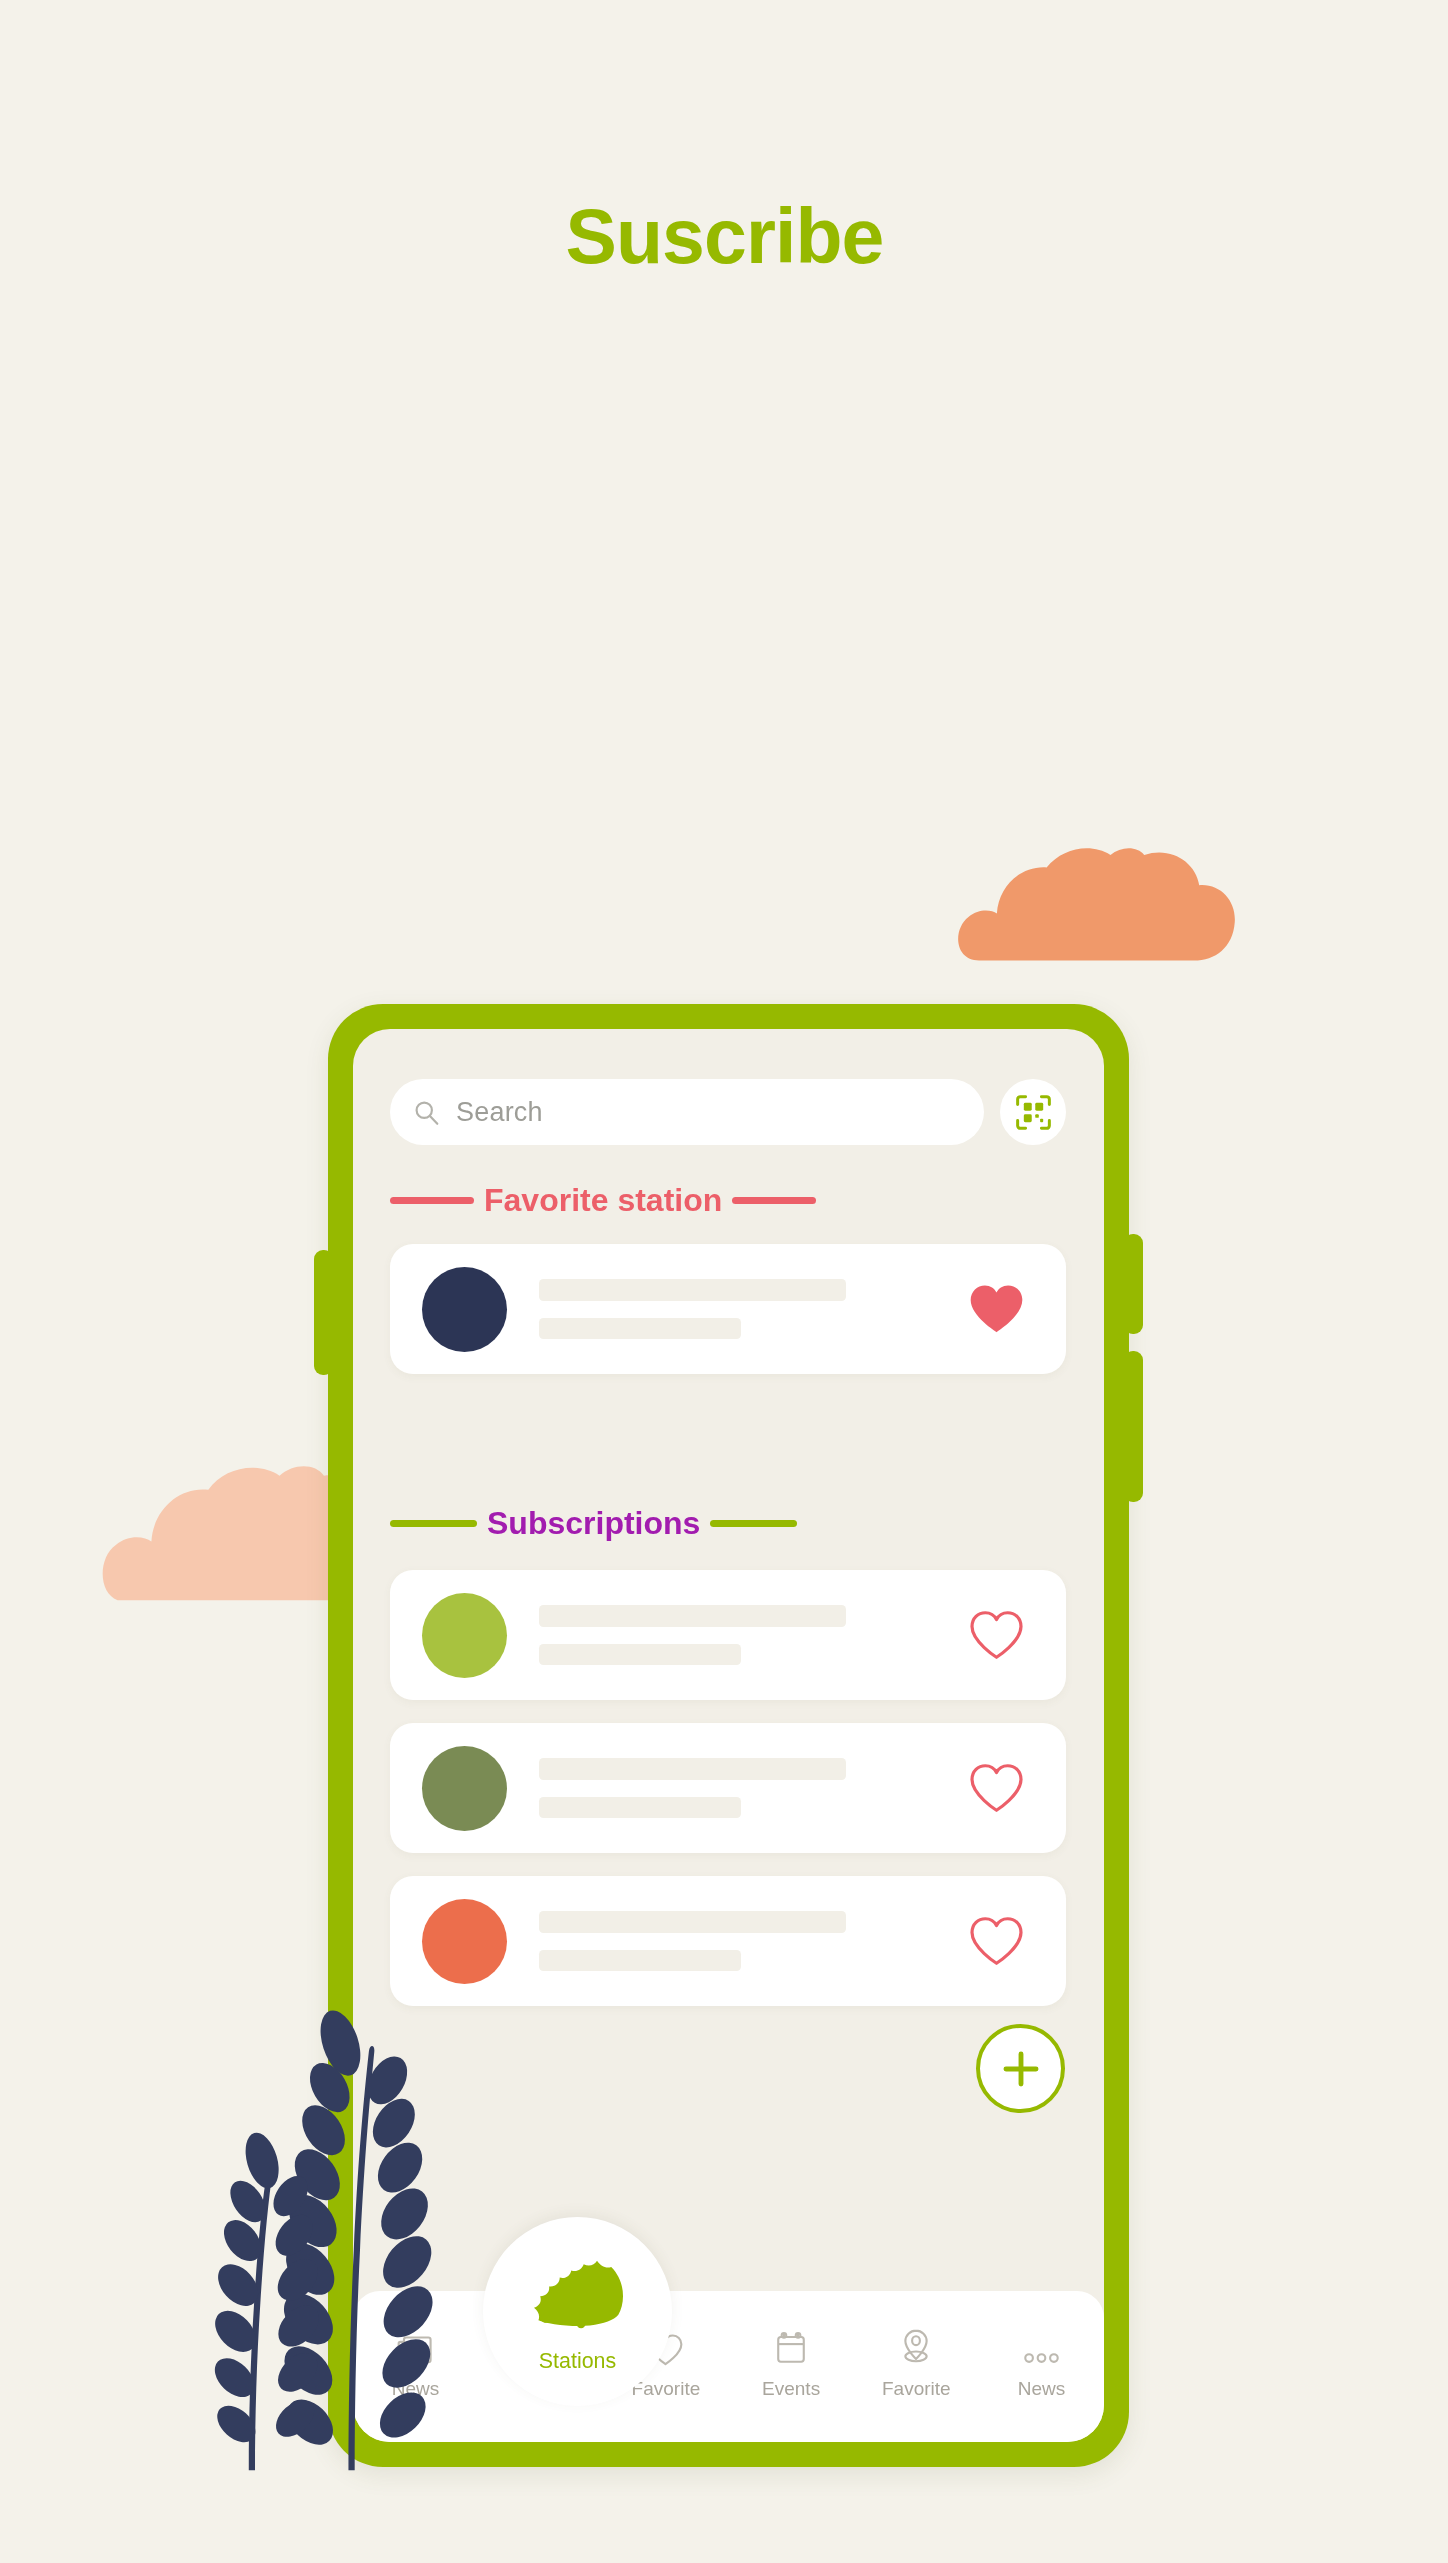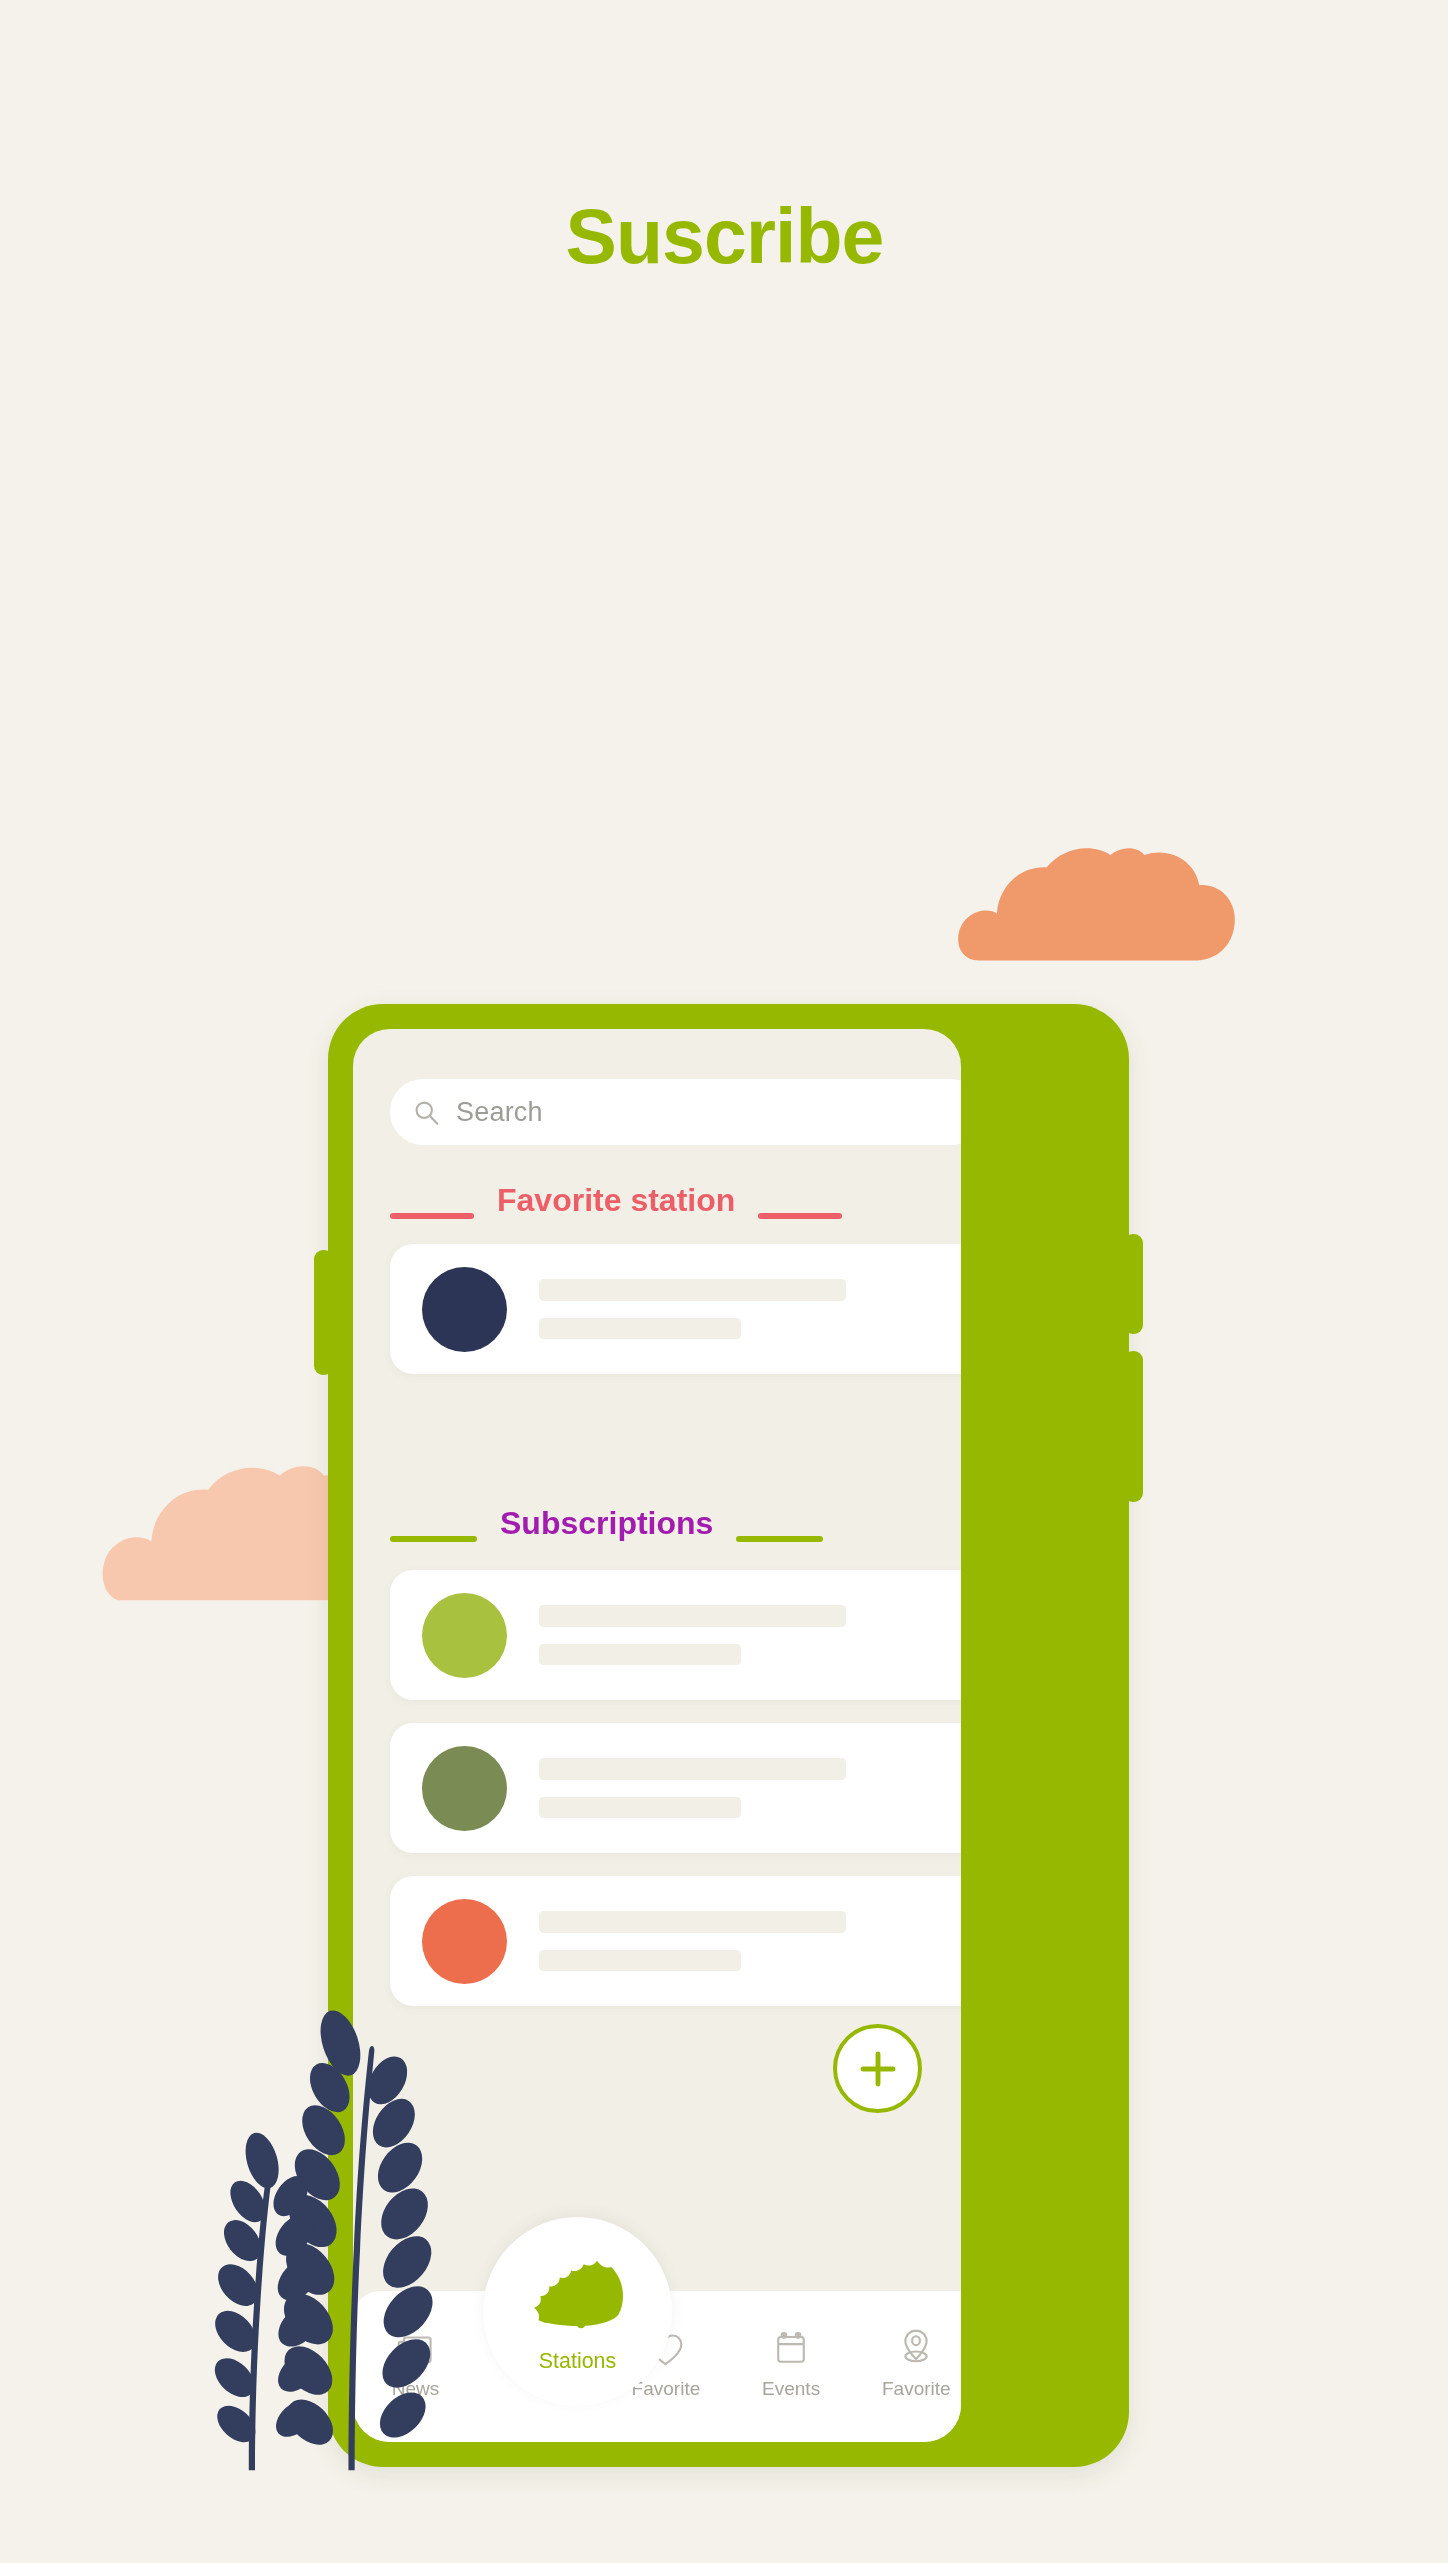--- a/index.html
+++ b/index.html
@@ -89,21 +89,21 @@
                 border-top-left-radius:9px; border-bottom-left-radius:9px; }
   #btn-power  { right: -14.2px; top: 230px; width: 18px; height: 100px;
                 border-top-right-radius:9px; border-bottom-right-radius:9px; }
   #btn-power2 { right: -14.2px; top: 347px; width: 18px; height: 151px;
                 border-top-right-radius:9px; border-bottom-right-radius:9px; }
 
   #phone-screen {
     position: absolute;
     left: 25px;
     top: 25px;
-    width: 608px;
+    width: 751px;
     height: 1413px;
     background: #f2efe7;
     border-radius: 37px;
     overflow: hidden;
     padding-left: 6px;
   }
 
   
   #search-row {
     position: absolute;
@@ -143,22 +143,22 @@
     display: flex; align-items: center; justify-content: center;
     flex: 0 0 auto;
   }
 
   
   .section-head {
     position: absolute;
     left: 37px;
     width: 676px;
     display: flex;
-    align-items: flex-end;
-    gap: 23px;
+    align-items: center;
+    gap: 10px;
   }
   .section-head .rule {
     height: 6.2px;
     border-radius: 3.6px;
     flex: 1;
   }
   .section-head .label {
     font-size: 32px;
     font-weight: bold;
     white-space: nowrap;

